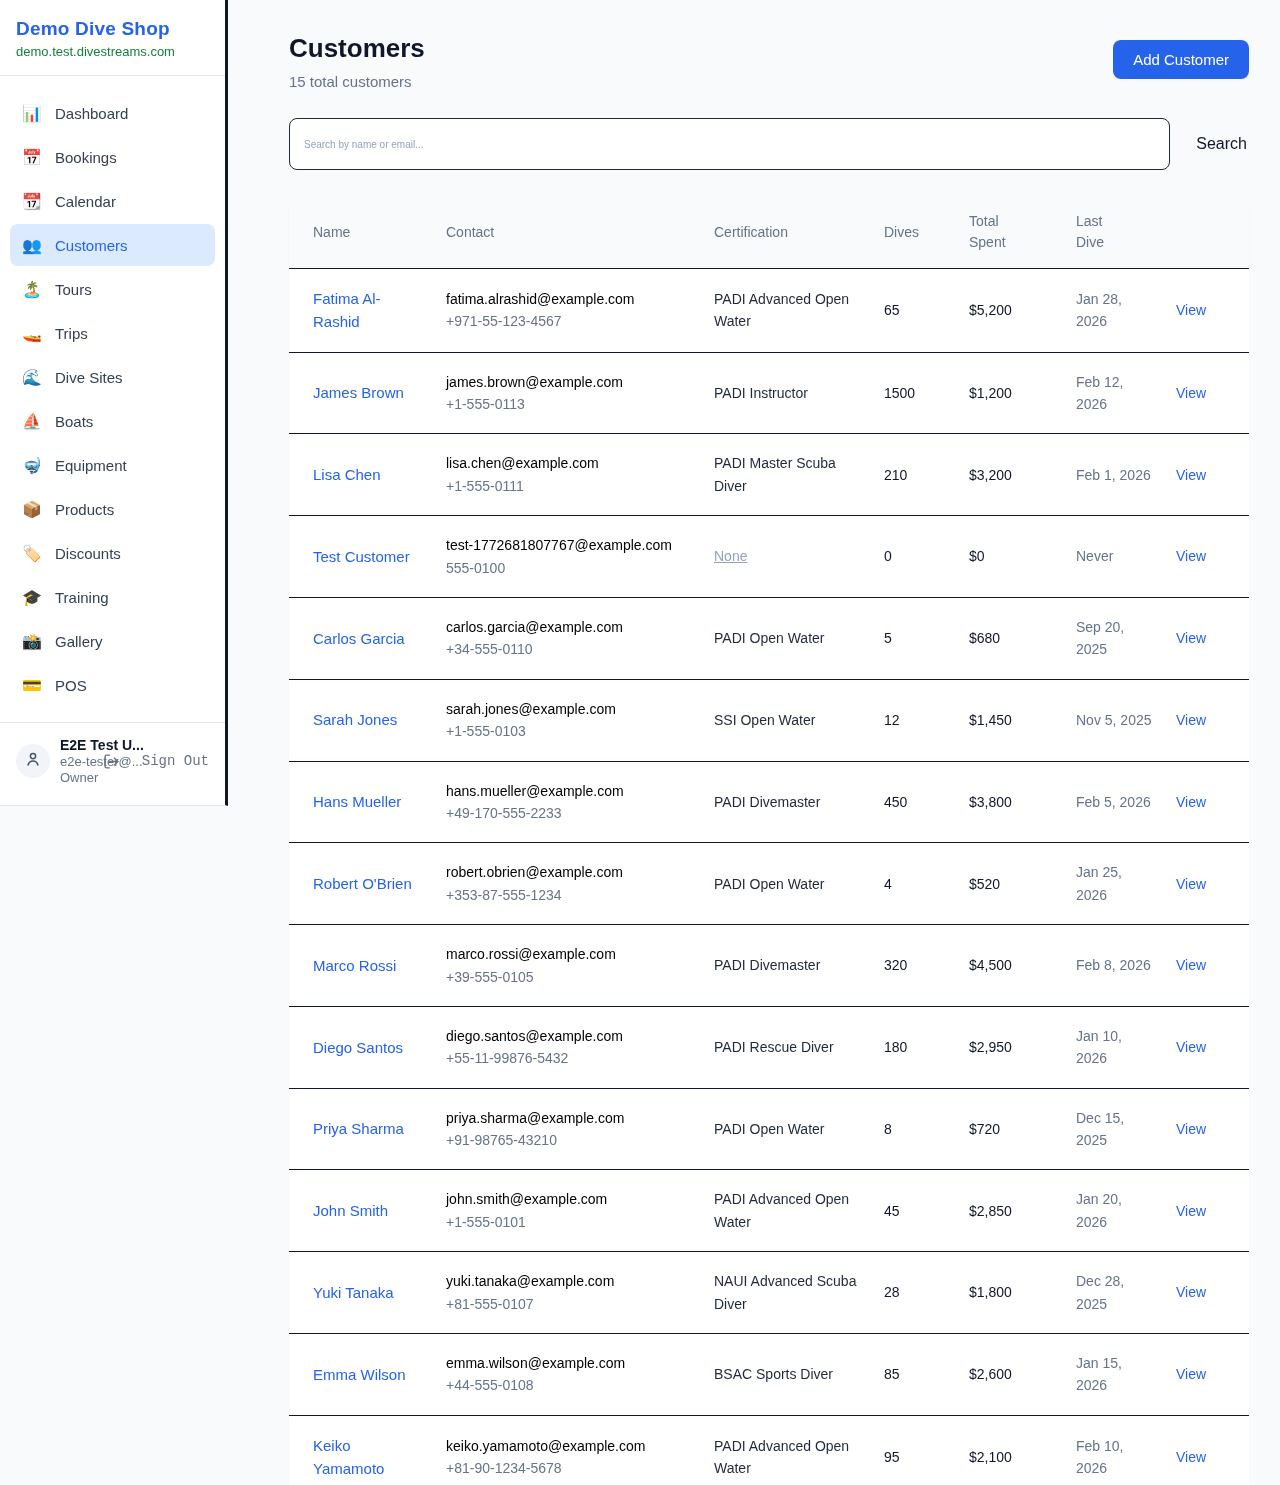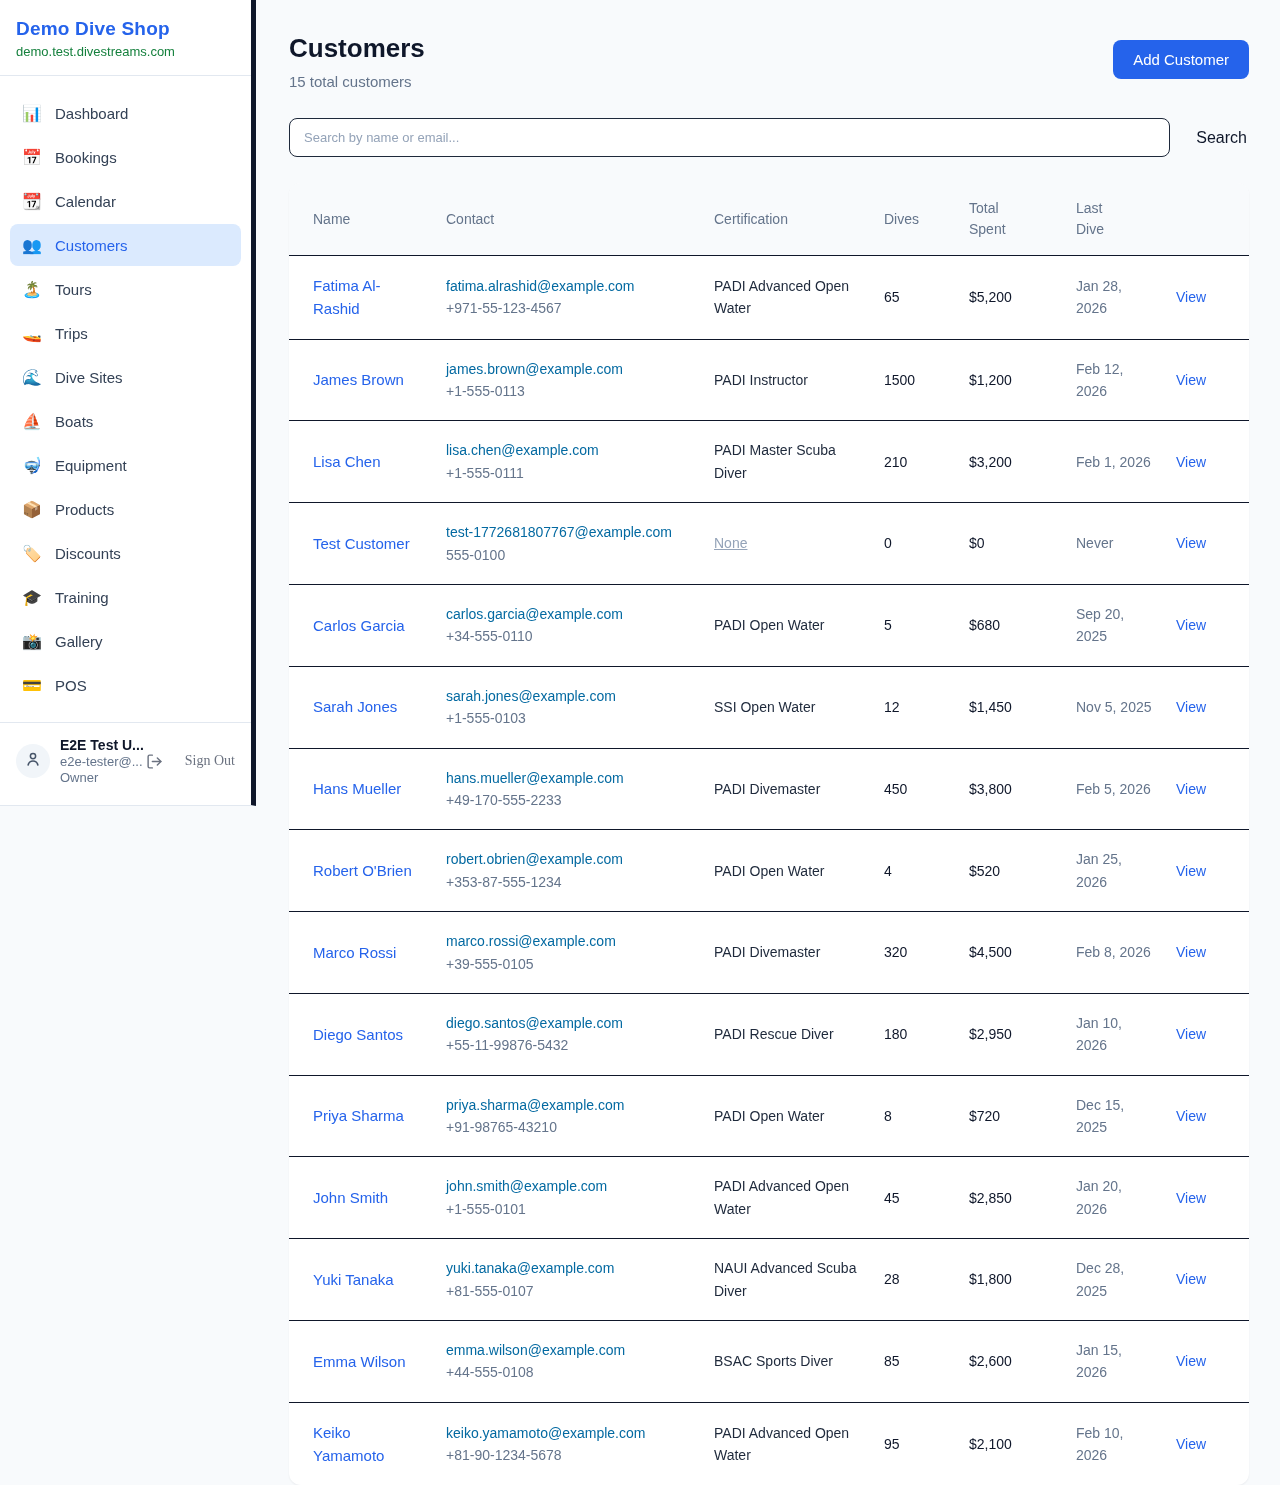--- a/index.html
+++ b/index.html
@@ -7,23 +7,23 @@
   body {
     font-family:"Liberation Sans","DejaVu Sans",sans-serif;
     background:#f8fafc;
     color:#0f172a;
     position:relative;
     overflow:hidden;
   }
 
   
   .sidebar {
-    position:absolute; left:0; top:0; width:256px;
+    position:absolute; left:0; top:0; width:228px;
     background:#ffffff;
-    border-right:5px solid #0f172a;
+    border-right:3px solid #0f172a;
     border-bottom:1px solid #e2e8f0;
   }
   .sidebar-header { padding:18px 16px 16px 16px; border-bottom:1px solid #e2e8f0; }
   .shop-name { font-size:19px; font-weight:700; color:#2563eb; letter-spacing:.2px; }
   .shop-domain { font-size:13px; color:#15803d; margin-top:4px; }
   .nav { padding:14px 10px; }
   .nav-item {
     display:flex; align-items:center; gap:13px;
     padding:10px 12px; margin:2px 0;
     border-radius:8px; cursor:pointer;
@@ -41,38 +41,38 @@
     background:#f1f5f9; display:flex; align-items:center; justify-content:center;
     flex:0 0 auto;
   }
   .user-meta { flex:1 1 auto; min-width:0; }
   .user-name { font-size:14px; font-weight:700; color:#0f172a; white-space:nowrap; }
   .user-email { font-size:13px; color:#64748b; white-space:nowrap; margin-top:1px; }
   .user-role { font-size:13px; color:#64748b; margin-top:1px; }
   .sign-out {
     display:flex; align-items:center; gap:22px;
     font-size:14px; color:#6b7280; cursor:pointer; white-space:nowrap;
-    background:none; border:none; font-family:Liberation Serif, serif;
+    background:none; border:none; font-family:Liberation Mono, monospace;
   }
 
   
   .main { position:absolute; left:289px; top:0; width:960px; }
   .page-header { display:flex; justify-content:space-between; align-items:flex-start; margin-top:33px; }
   .page-title { font-size:26px; font-weight:700; color:#0f172a; }
   .page-subtitle { font-size:15px; color:#64748b; margin-top:9px; }
   .btn-primary {
     background:#2563eb; color:#ffffff; border:none;
     font-size:15px; font-weight:500; font-family:inherit;
     padding:11px 20px; border-radius:8px; cursor:pointer; margin-top:7px;
   }
   .search-row { display:flex; align-items:center; margin-top:28px; gap:24px; }
   .search-input {
-    flex:1 1 auto; height:39px;
+    flex:1 1 auto; height:52px;
     border:1px solid #1e293b; border-radius:8px;
-    padding:0 14px; font-size:13px; font-family:inherit; color:#0f172a;
+    padding:0 14px; font-size:10px; font-family:inherit; color:#0f172a;
     background:#ffffff; outline:none;
   }
   .search-input::placeholder { color:#94a3b8; }
   .search-btn {
     background:none; border:none; cursor:pointer;
     font-size:16px; color:#0f172a; font-family:inherit; padding:8px 2px;
   }
 
   
   .table-card {
@@ -90,21 +90,21 @@
     vertical-align:middle; line-height:1.5;
   }
   thead th:first-child, tbody td:first-child { padding-left:24px; }
   th .hdr-narrow { display:inline-block; max-width:46px; }
   tbody td {
     padding:18px 12px; font-size:14px; color:#1e293b;
     border-bottom:1px solid #0f172a; vertical-align:middle; line-height:1.6;
   }
   tbody tr:last-child td { border-bottom:none; }
   .name-link { color:#2563eb; font-size:15px; font-weight:500; line-height:1.55; cursor:pointer; text-decoration:none; display:inline-block; }
-  .contact-email { color:#0369a1; overflow-wrap:break-word; }
+  .contact-email { color:#000000; overflow-wrap:break-word; }
   .contact-phone { color:#64748b; }
   .cert { color:#1e293b; }
   .cert.none { color:#94a3b8;text-decoration:underline; }
   .dives, .total-spent { color:#0f172a; }
   .last-dive { color:#64748b; }
   .view-link { color:#2563eb; cursor:pointer; text-decoration:none; }
 </style>
 </head>
 <body>
 

